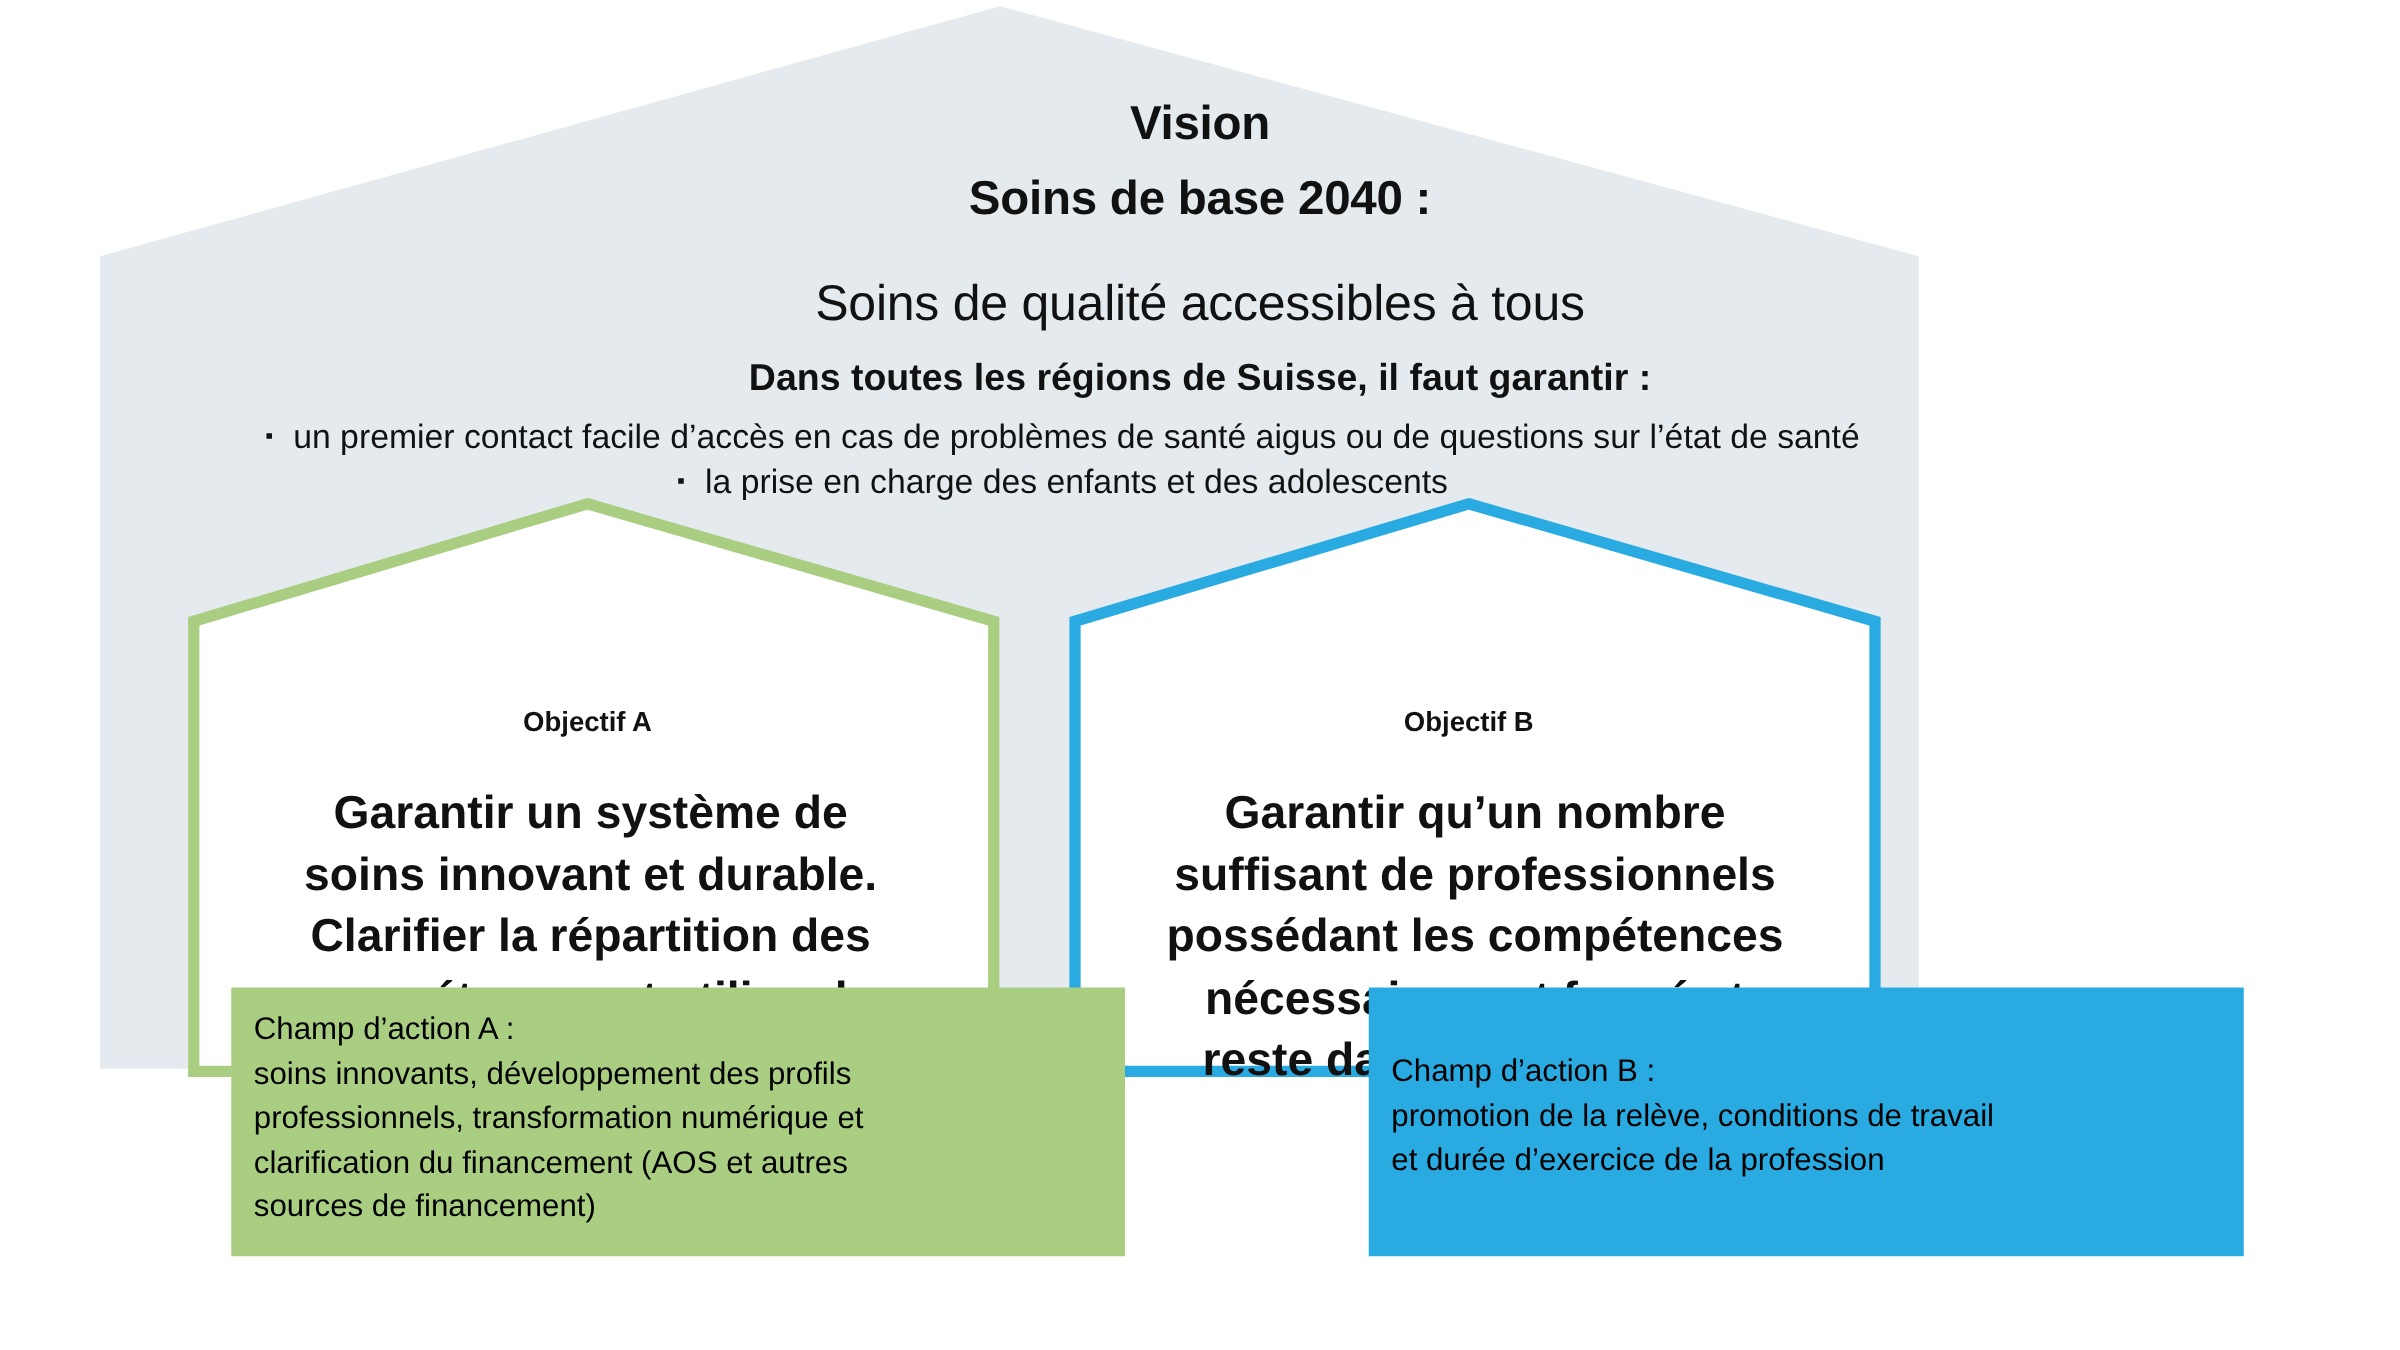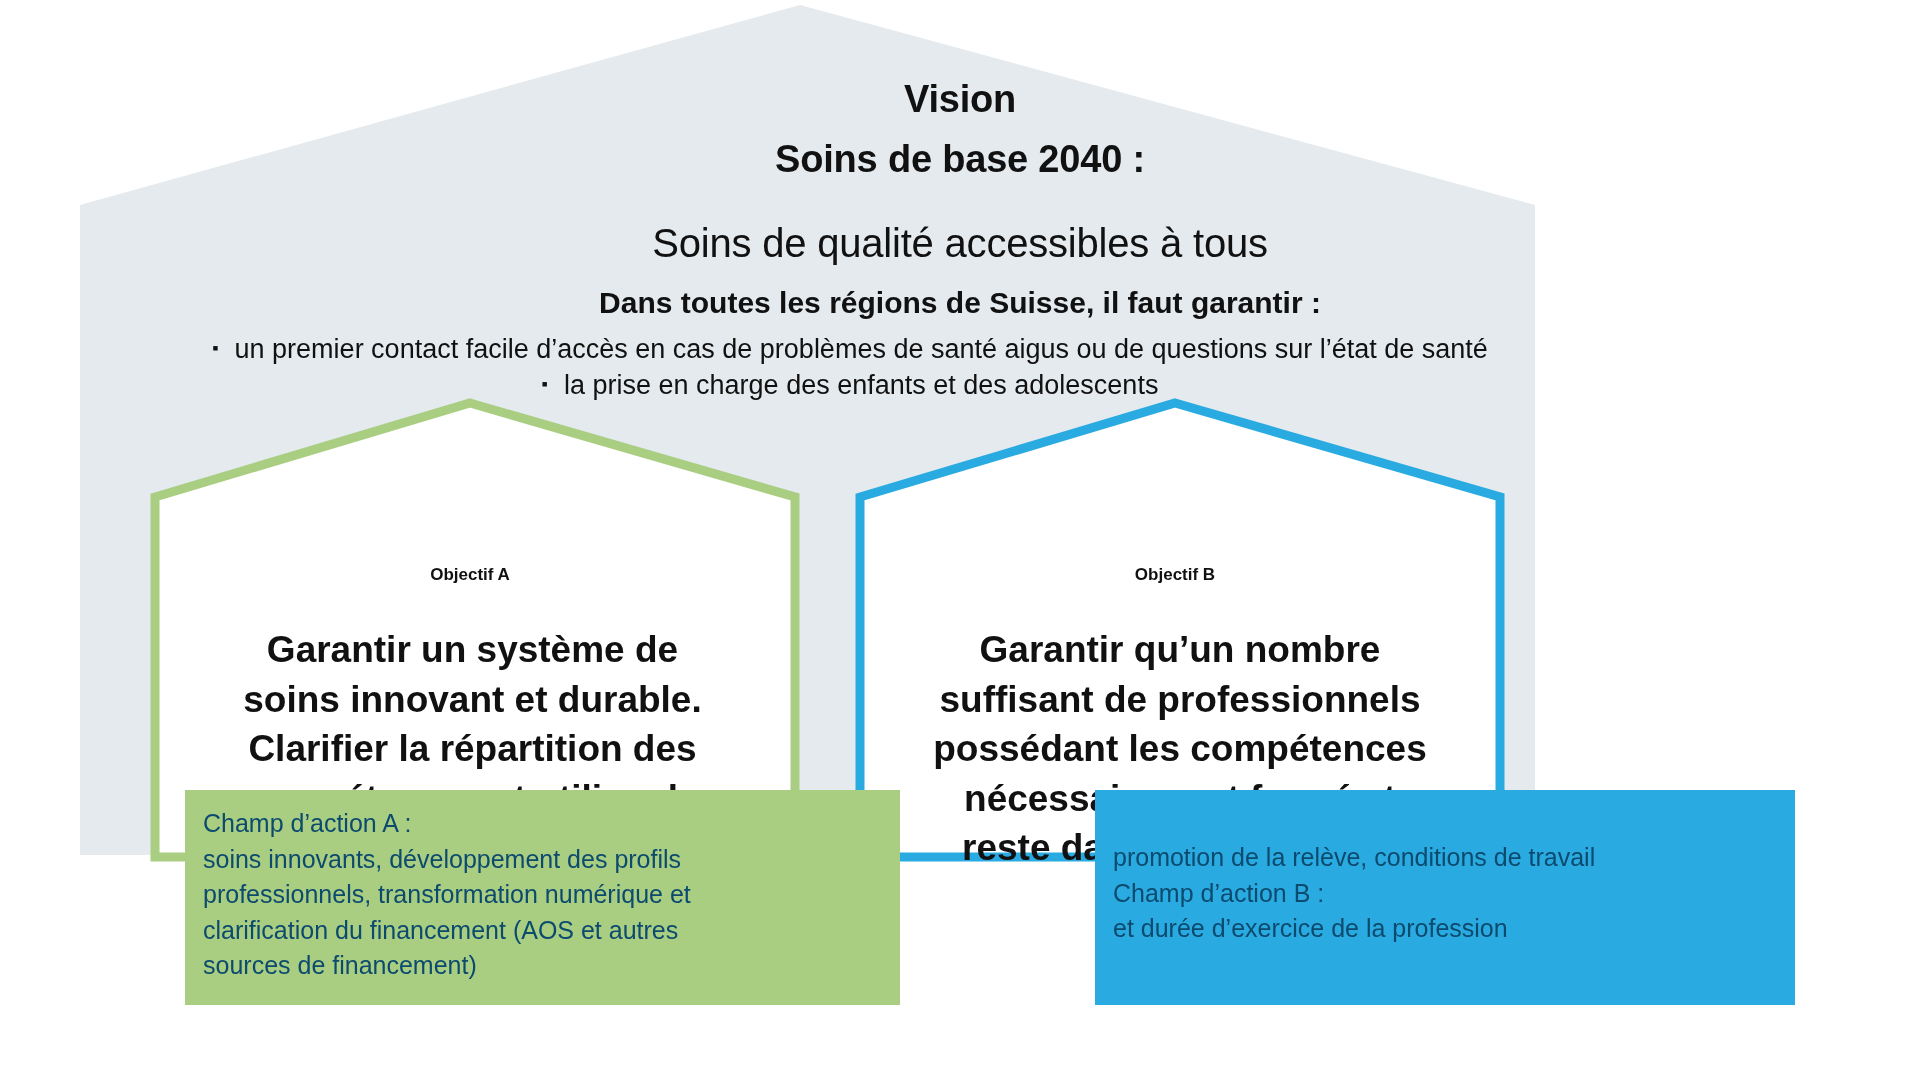--- a/index.html
+++ b/index.html
@@ -87,21 +87,21 @@
     position: absolute;
     z-index: 1;
   }
   #house-a-svg { left: 145px; top: 395px; }
   #house-b-svg { left: 850px; top: 395px; }
 
   .objective-label {
     position: absolute;
     z-index: 4;
     text-align: center;
-    font-size: 17px;
+    font-size: 22px;
     font-weight: bold;
   }
   #objective-a-label { left: 300px; top: 565px; width: 340px; }
   #objective-b-label { left: 1005px; top: 565px; width: 340px; }
 
   .objective-desc {
     position: absolute;
     z-index: 4;
     text-align: center;
     font-size: 37px;
@@ -109,21 +109,21 @@
     line-height: 1.34;
   }
   #objective-a-desc { left: 225px; top: 625px; width: 495px; }
   #objective-b-desc { left: 930px; top: 625px; width: 500px; }
 
   .action-box {
     position: absolute;
     z-index: 4;
     font-size: 25px;
     line-height: 1.42;
-    color: #0c4a6e;
+    color: #000000;
     padding: 16px 18px 18px 18px;
     box-sizing: border-box;
   }
   #action-box-a {
     left: 185px;
     top: 790px;
     width: 715px;
     height: 215px;
     background: #A9CE82;
   }
@@ -176,18 +176,18 @@
     <span class="action-line">soins innovants, développement des profils</span>
     <span class="action-line">professionnels, transformation numérique et</span>
     <span class="action-line">clarification du financement (AOS et autres</span>
     <span class="action-line">sources de financement)</span>
   </div>
 
   <div class="objective-label" id="objective-b-label">Objectif B</div>
   <div class="objective-desc" id="objective-b-desc">Garantir qu’un nombre suffisant de professionnels possédant les compétences nécessaires est formé et reste dans la profession.</div>
 
   <div class="action-box" id="action-box-b">
+    <span class="action-line">Champ d’action B :</span>
     <span class="action-line">promotion de la relève, conditions de travail</span>
-    <span class="action-line">Champ d’action B :</span>
     <span class="action-line">et durée d’exercice de la profession</span>
   </div>
 
 </div>
 
 </body></html>

